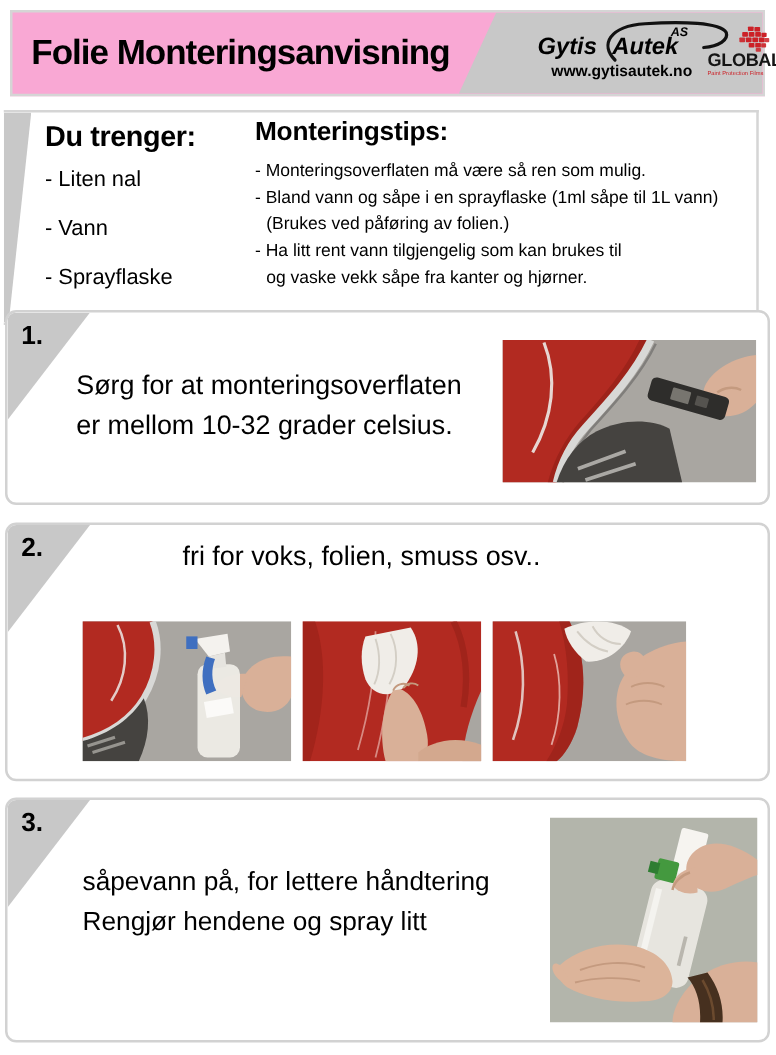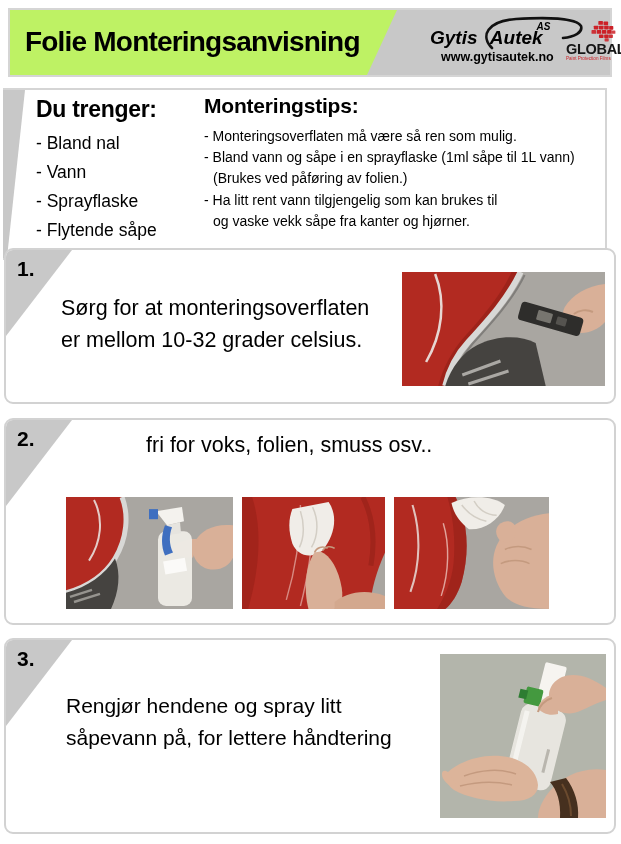--- a/index.html
+++ b/index.html
@@ -7,21 +7,21 @@
     --global-red:#cc2127; --photo-bg:#a9a6a1; --photo-bg-green:#b3b5ab; --skin:#d9b098;
     --trigger-blue:#3f6fc0; --nozzle-green:#44993f; --chrome:#d8d8d6; --dark-bumper:#454340;
     --cloth-white:#f0ede8; --ink:#000000;
   }
   *{box-sizing:border-box}
   html,body{margin:0;padding:0;background:#fff}
   body{font-family:"Liberation Sans",sans-serif;color:var(--ink)}
   .page{position:relative;width:621px;height:844px;background:#fff;overflow:hidden}
 
   
-  .hdr{position:absolute;left:8px;top:8px;width:604px;height:69px;border:2px solid var(--border-gray);background:#bef264}
+  .hdr{position:absolute;left:8px;top:8px;width:604px;height:69px;border:2px solid var(--border-gray);background:#f9a8d4}
   .hdr-band{position:absolute;inset:0;background:var(--band-gray);
     clip-path:polygon(64.5% 0,100% 0,100% 100%,59.5% 100%)}
   .title{position:absolute;left:15px;top:50%;transform:translateY(-53%);margin:0;
     font-size:28px;font-weight:bold;letter-spacing:-0.8px;white-space:nowrap}
   .brand{position:absolute;left:420px;top:13px;width:150px}
   .brand-line{font-style:italic;font-weight:bold;font-size:19px;white-space:nowrap;line-height:22px}
   .autek-wrap{position:relative;display:inline-block;padding:0 14px 0 7px}
   .swoosh{position:absolute;left:-5px;top:-8px;width:110px;height:34px;overflow:visible}
   .as{font-size:10px;font-weight:bold;font-style:italic;position:relative;top:-7px;left:-6px}
   .website{font-size:12.5px;font-weight:bold;margin-top:1px;padding-left:11px;white-space:nowrap}
@@ -30,21 +30,21 @@
   .global-name{font-size:14.5px;font-weight:bold;letter-spacing:-0.3px;line-height:14px;color:#151515}
   .global-tag{font-size:4.6px;color:var(--global-red);white-space:nowrap;line-height:6px}
 
   
   .supplies{position:absolute;left:3px;top:88px;width:604px;height:172px;background:#fff;
     border:2px solid var(--border-gray);border-left:none}
   .wedge-left{position:absolute;left:0;top:0;bottom:0;width:22px;background:var(--band-gray);
     clip-path:polygon(0 0,100% 0,18% 100%,0 100%)}
   .needs{position:absolute;left:33px;top:6px}
   .needs h2{margin:0;font-size:23px;font-weight:bold;letter-spacing:-0.3px}
-  .need-item{font-size:17.5px;line-height:27px;margin-top:2px}
+  .need-item{font-size:17.5px;line-height:27px;margin-top:12px}
   .need-item:first-of-type{margin-top:7px}
   .tips{position:absolute;left:201px;top:4px;width:400px}
   .tips h2{margin:0;font-size:21px;font-weight:bold;letter-spacing:-0.2px}
   .tip-line{font-size:14px;line-height:21.2px}
   .tip-line:first-of-type{margin-top:8px}
   .tip-line.indent{padding-left:9px}
 
   
   .step{position:absolute;left:4px;width:612px;background:#fff;border:2px solid #d2d2d2;
     border-radius:9px;overflow:hidden}
@@ -116,21 +116,21 @@
       </svg>
       <div class="global-name">GLOBAL</div>
       <div class="global-tag">Paint Protection Films</div>
     </div>
   </header>
 
   <section class="supplies">
     <div class="wedge-left"></div>
     <div class="needs">
       <h2>Du trenger:</h2>
-      <div class="need-item">- Bland nal</div>
+      <div class="need-item">- Liten nal</div>
       <div class="need-item">- Vann</div>
       <div class="need-item">- Sprayflaske</div>
       <div class="need-item">- Flytende såpe</div>
     </div>
     <div class="tips">
       <h2>Monteringstips:</h2>
       <div class="tip-line">- Monteringsoverflaten må være så ren som mulig.</div>
       <div class="tip-line">- Bland vann og såpe i en sprayflaske (1ml såpe til 1L vann)</div>
       <div class="tip-line indent">(Brukes ved påføring av folien.)</div>
       <div class="tip-line">- Ha litt rent vann tilgjengelig som kan brukes til</div>
@@ -211,22 +211,22 @@
         <path d="M104,44 C98,38 98,30 104,26 C110,22 117,24 119,31 C120,37 116,43 110,45 Z" class="f-skin"></path>
         <path d="M108,52 C116,48 126,48 134,52 M104,66 C112,62 124,62 132,66" stroke="#c49a7f" stroke-width="1.5" fill="none"></path>
       </svg>
     </div>
   </section>
 
   <section class="step step3">
     <div class="corner"></div>
     <div class="step-num">3.</div>
     <div class="step-text">
+      <div>såpevann på, for lettere håndtering</div>
       <div>Rengjør hendene og spray litt</div>
-      <div>såpevann på, for lettere håndtering</div>
     </div>
     <svg class="photo photo-3" viewBox="0 0 166 164" preserveAspectRatio="none">
       <rect width="166" height="164" class="f-pbg2"></rect>
       <g transform="rotate(14 97 80)">
         <rect x="76" y="52" width="46" height="82" rx="10" fill="#eae8e2" opacity="0.95"></rect>
         <path d="M82,60 L82,124" stroke="#f8f7f3" stroke-width="5" opacity="0.8"></path>
         <path d="M112,92 L112,116" stroke="#b9b6ae" stroke-width="3"></path>
         <path d="M84,52 L114,52 L108,40 L90,40 Z" fill="#eceae4"></path>
         <rect x="88" y="8" width="22" height="36" rx="2" fill="#f6f4f0"></rect>
         <rect x="76" y="36" width="17" height="17" rx="2" class="f-green"></rect>

